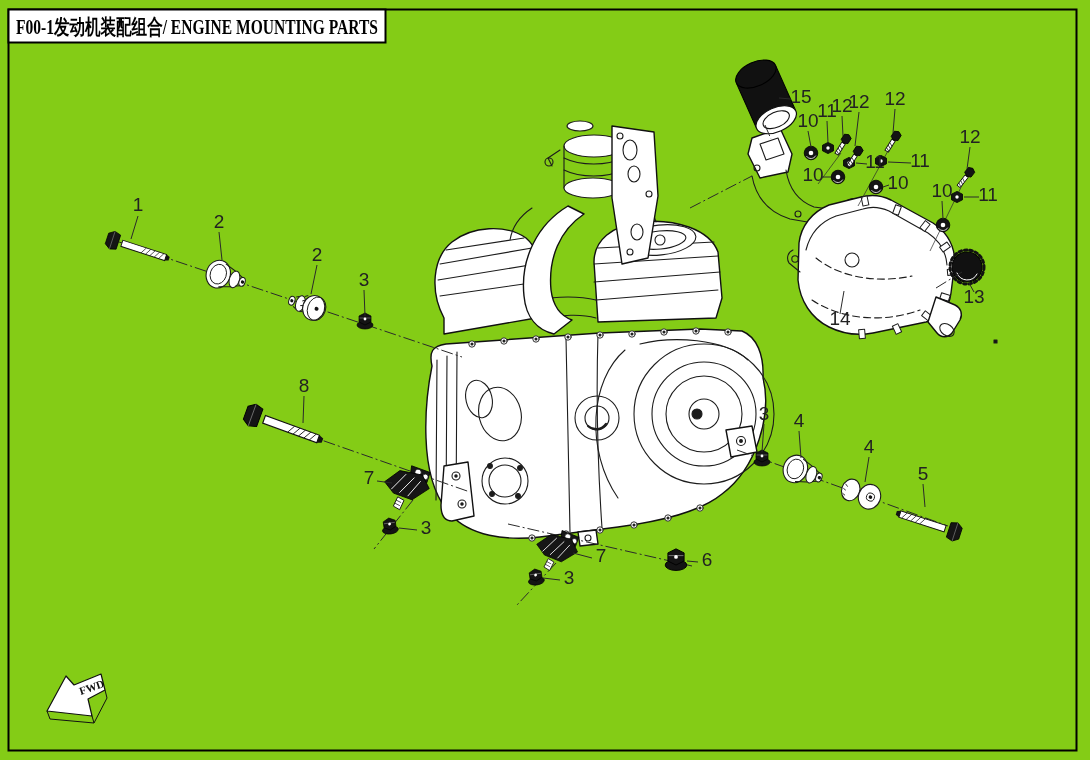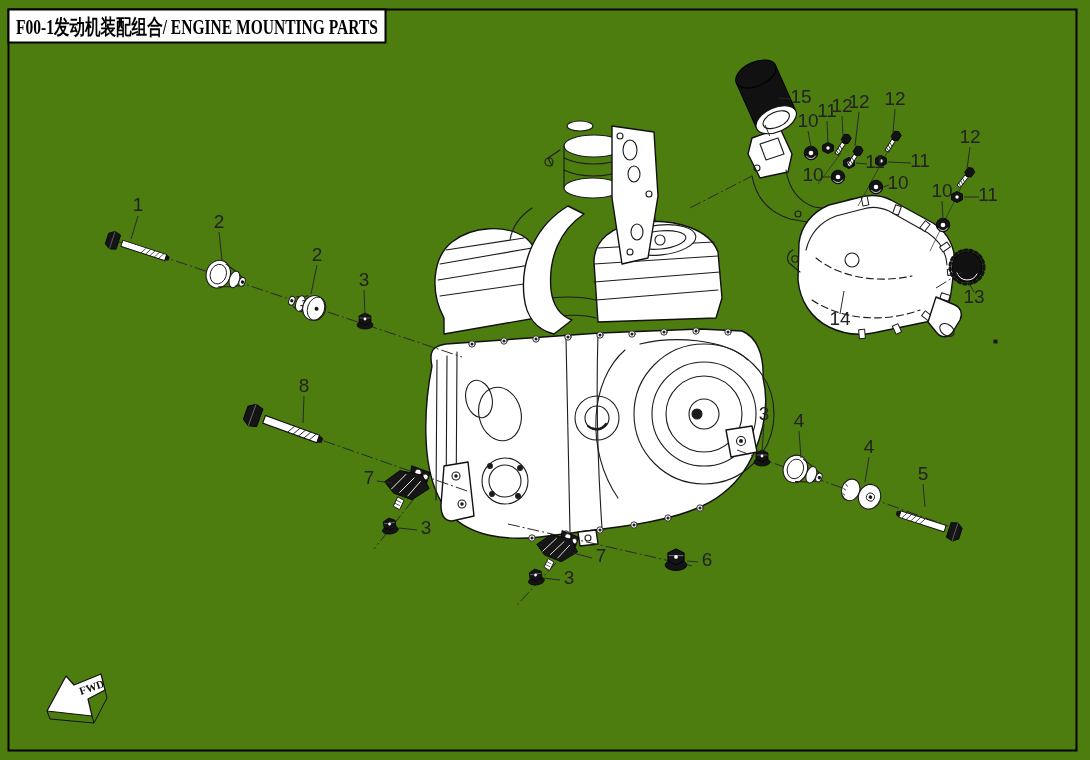--- a/index.html
+++ b/index.html
@@ -1,16 +1,16 @@
 <!DOCTYPE html>
 <html><head>
 <meta charset="utf-8">
 <style>
   html,body{margin:0;padding:0;background:#e8e8e8;}
-  .page{position:relative;width:1090px;height:760px;background:#4d7c0f;overflow:hidden;
+  .page{position:relative;width:1090px;height:760px;background:#84cc16;overflow:hidden;
         font-family:"Liberation Sans","DejaVu Sans",sans-serif;}
   svg{display:block}
   .ink{stroke:#1c1c1c;fill:none;stroke-width:1.1;stroke-linejoin:round;stroke-linecap:round;}
   .ink-bold{stroke:#111;fill:#ffffff;stroke-width:1.4;stroke-linejoin:round;}
   .axis{stroke:#2a2a2a;stroke-width:1;stroke-dasharray:12 3 2 3;fill:none;}
   .thin{stroke:#2a2a2a;stroke-width:.7;fill:none;}
   .leader{stroke:#2a2a2a;stroke-width:1;}
   .callout-num{font-family:"Liberation Sans","DejaVu Sans",sans-serif;font-size:19px;fill:#222;
                text-anchor:middle;}
   .title-text{font-family:"Liberation Serif","DejaVu Serif",serif;font-weight:bold;font-size:21px;fill:#000;}

